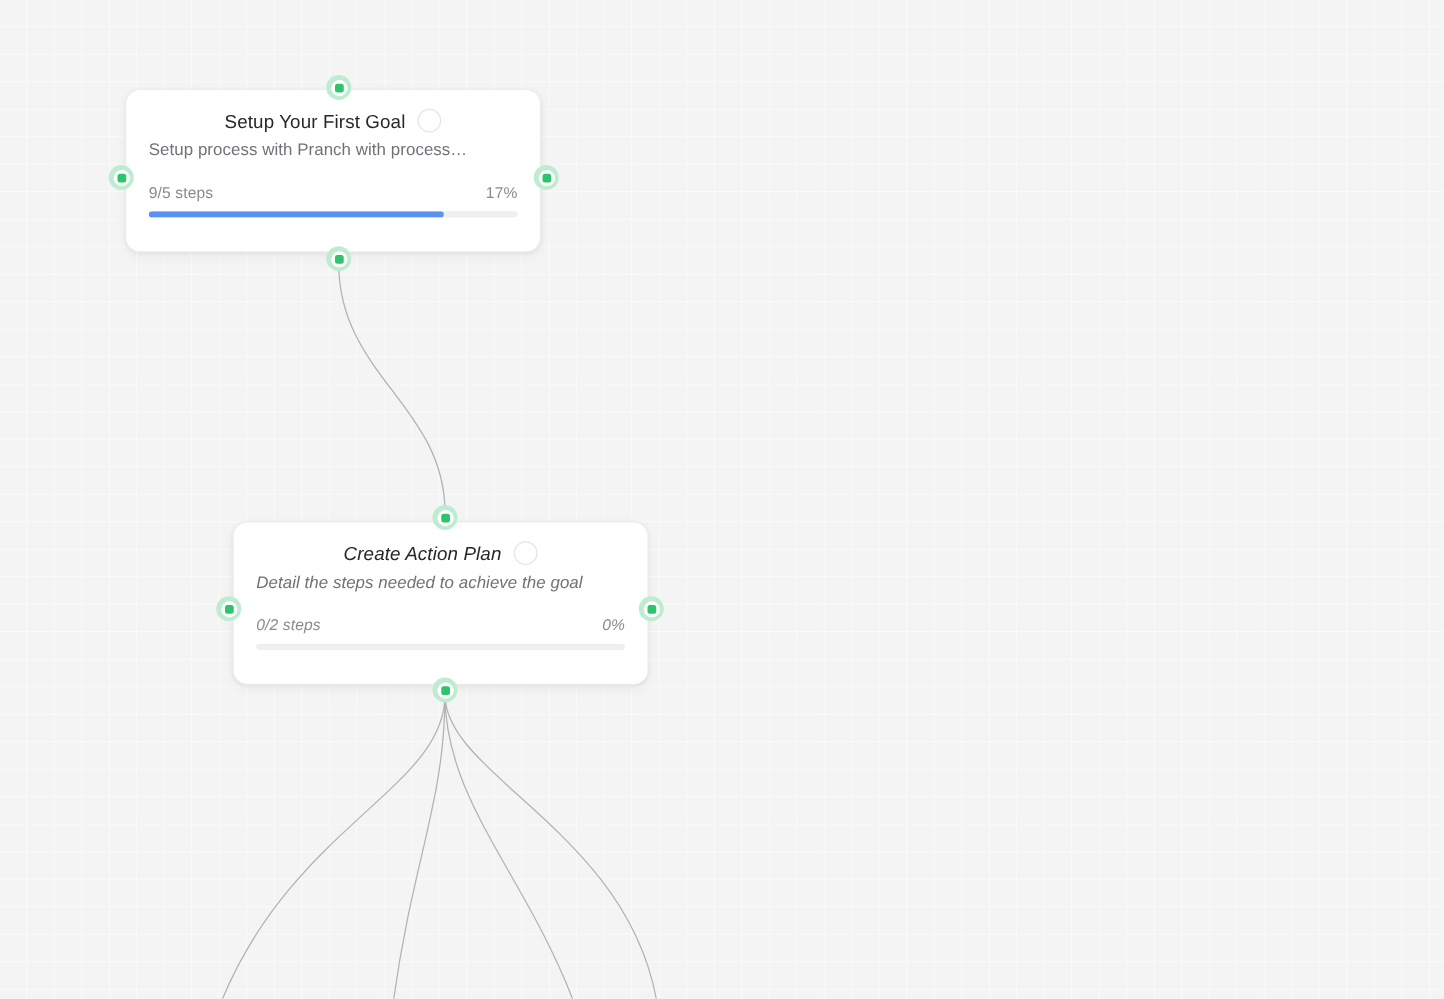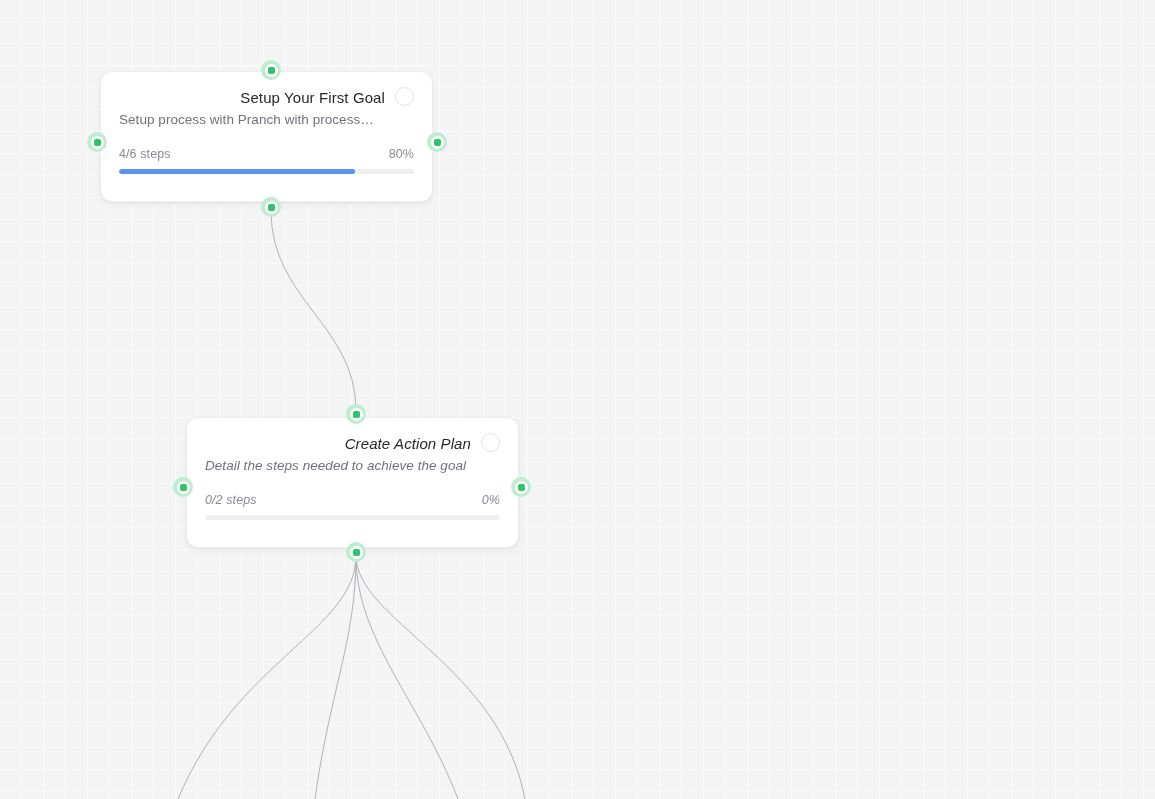--- a/index.html
+++ b/index.html
@@ -54,21 +54,21 @@
     border-radius: 12px;
     box-shadow: 0 1px 3px rgba(0,0,0,0.055), 0 4px 10px rgba(0,0,0,0.035);
     padding: 16px 18px 16px 18px;
     display: flex;
     flex-direction: column;
   }
 
   .node-header {
     display: flex;
     align-items: flex-start;
-    justify-content: flex-end;
+    justify-content: center;
     gap: 10px;
   }
 
   .node-title {
     font-size: 15px;
     line-height: 19px;
     color: #27272a;
     font-weight: 400;
     letter-spacing: 0.1px;
     white-space: nowrap;
@@ -167,22 +167,22 @@
     </svg>
 
   <div id="nodes-layer">
       <div class="node" style="left: 100px; top: 71px; width: 333px; height: 131px;">
     <div class="node-header">
       <div class="node-title" style="color: rgb(39, 39, 42);">Setup Your First Goal</div>
       <div class="status-circle"></div>
     </div>
     <div class="node-desc" style="color: rgb(113, 113, 122);">Setup process with Pranch with process…</div>
     <div class="node-meta" style="color: rgb(138, 138, 146);">
-      <span>4/6 steps</span>
-      <span>80%</span>
+      <span>9/5 steps</span>
+      <span>17%</span>
     </div>
     <div class="progress-track" style="background: rgb(239, 239, 241);">
       <div class="progress-fill" style="width: 80%; background: rgb(91, 145, 239);"></div>
     </div>
   </div>
       <div class="node" style="left: 186px; top: 417px; width: 333px; height: 131px; font-style: italic;">
     <div class="node-header">
       <div class="node-title" style="color: rgb(39, 39, 42);">Create Action Plan</div>
       <div class="status-circle"></div>
     </div>

